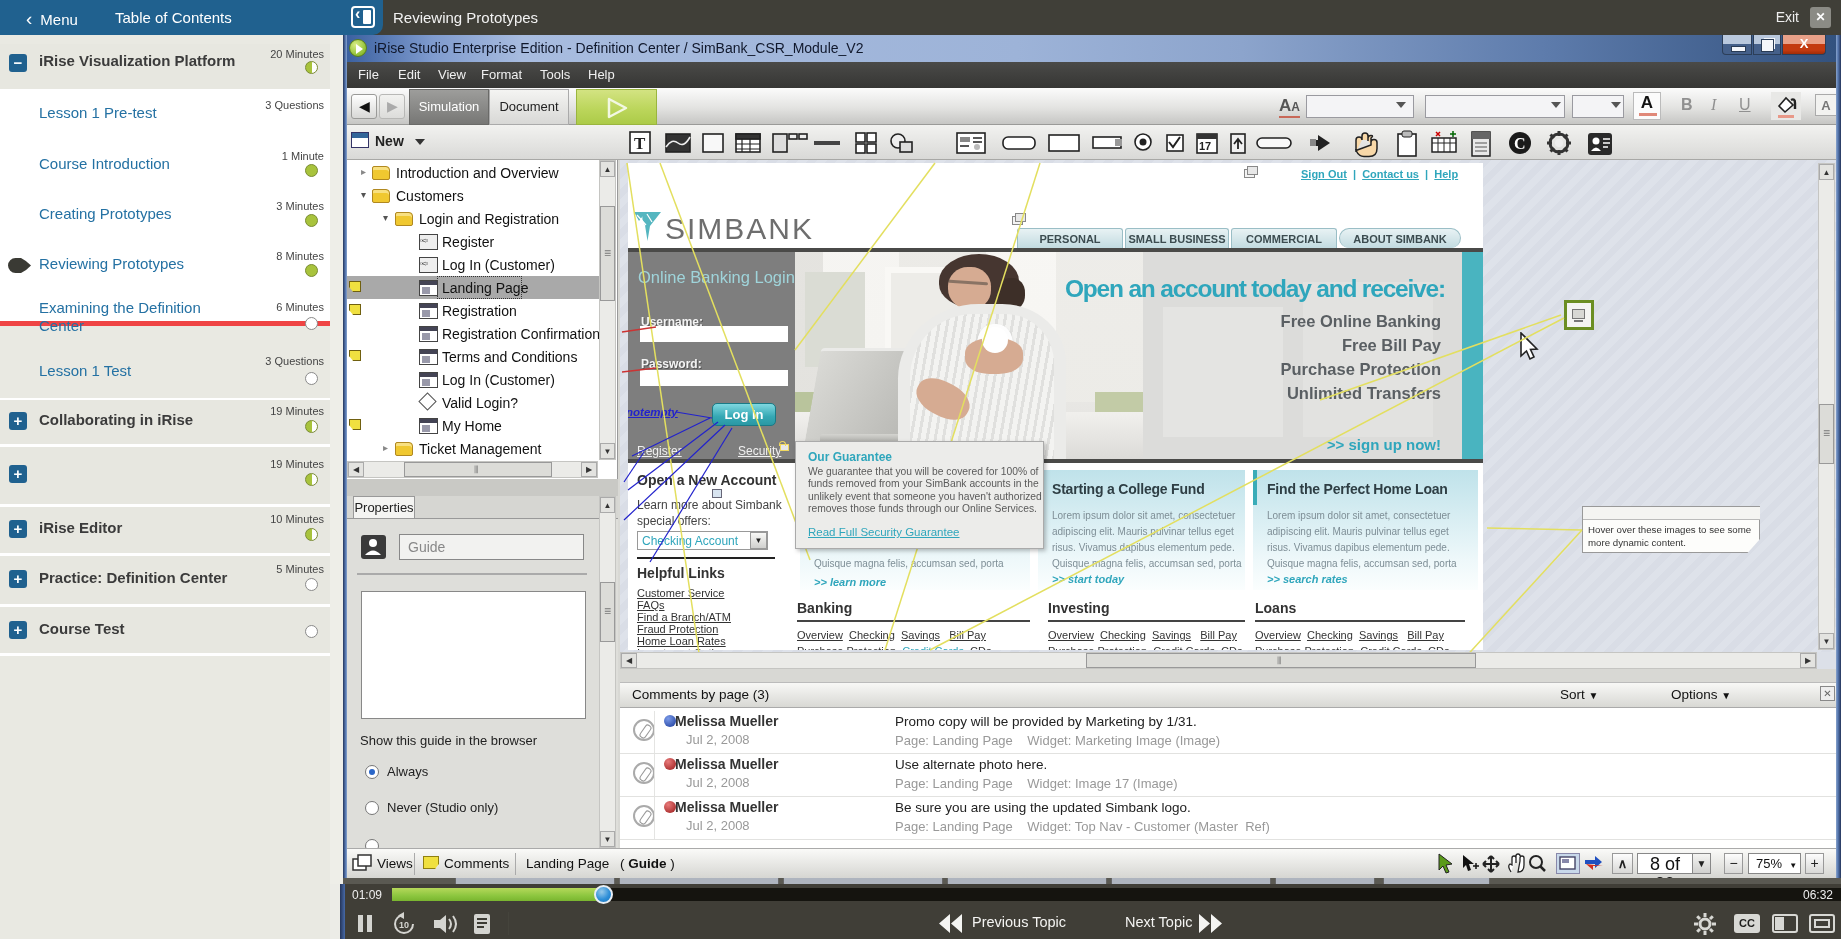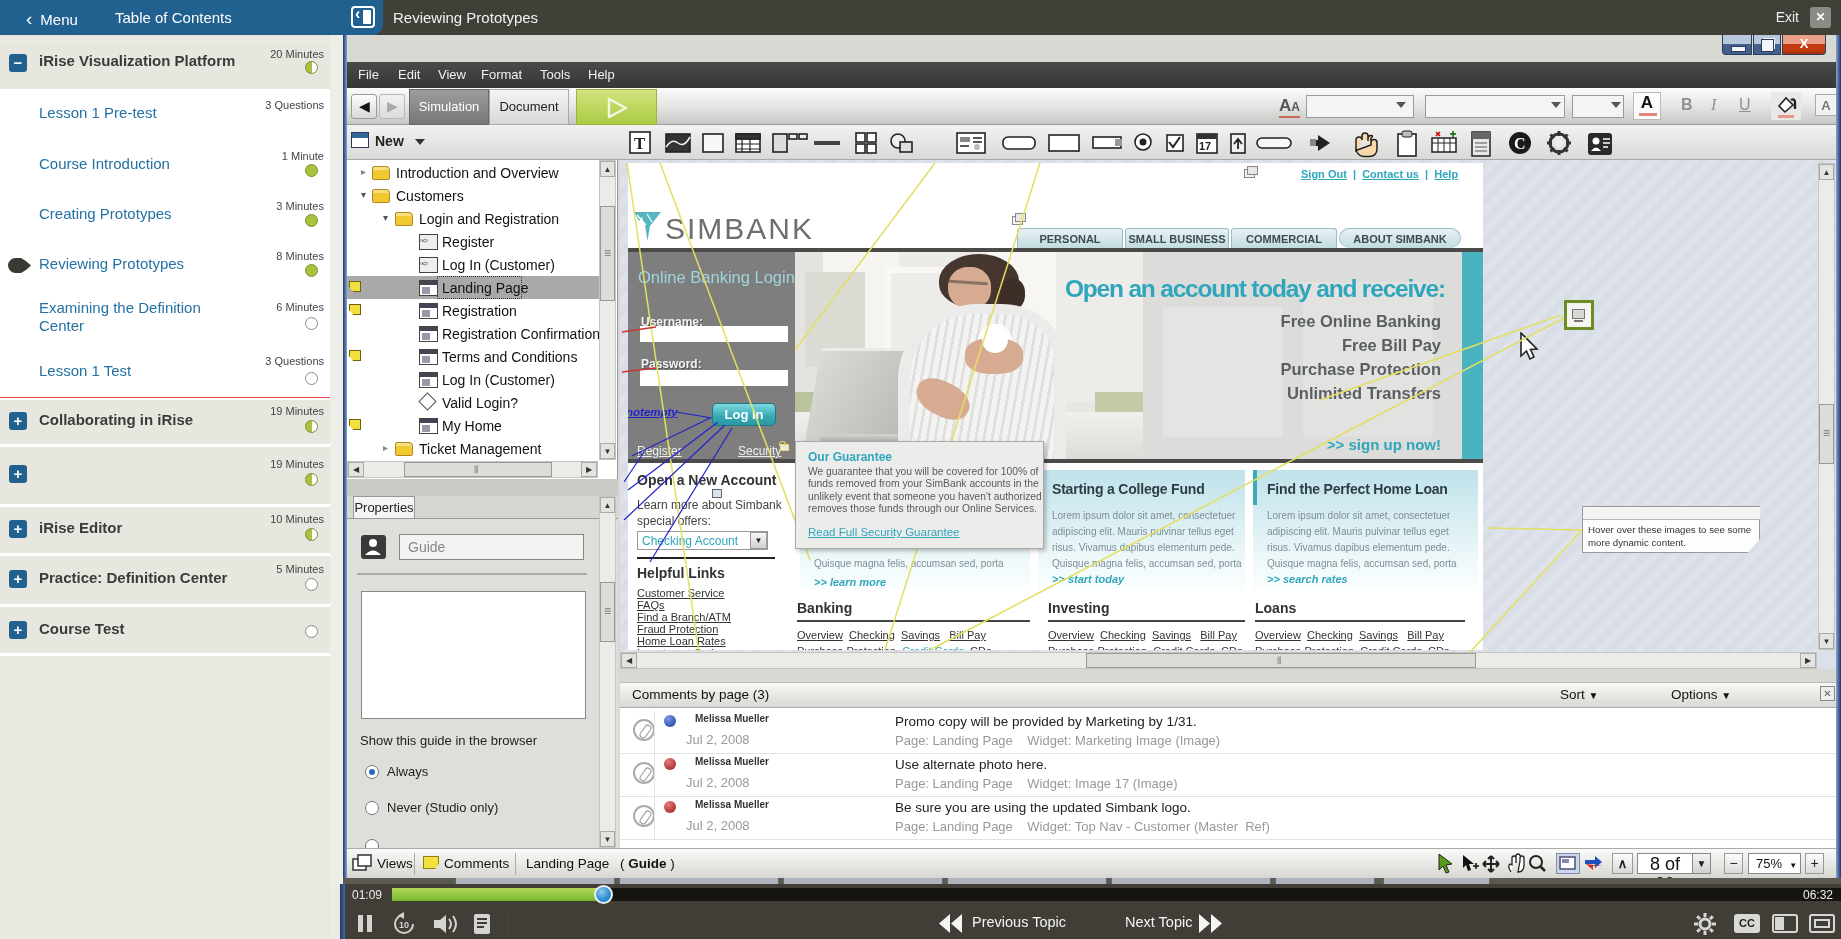--- a/index.html
+++ b/index.html
@@ -98,21 +98,21 @@
 .lcol .lr { position:absolute; font-size:11px; color:#333; text-decoration:underline; white-space:nowrap; }
 .navtab { position:absolute; top:65px; height:20px; background:linear-gradient(#e8f2f4,#c2dbe0); border:1px solid #9abec6; border-bottom:none; border-radius:3px 3px 0 0; font-size:11px; font-weight:bold; color:#3c4c50; text-align:center; line-height:20px; }
 .hlk { font-size:11px; white-space:nowrap; }
 
 #commentspanel { left:277px; top:647px; width:1221px; height:166px; background:#fff; }
 .crow { position:absolute; left:0; width:1221px; height:43px; border-bottom:1px solid #e2e2e0; background:#fff; }
 .crow:after { content:""; position:absolute; left:34px; top:0; bottom:0; width:1px; background:#e4e4e2; }
 .clip { position:absolute; left:13px; top:8px; width:22px; height:22px; border-radius:50%; border:2px solid #aaa; }
 .clip:before { content:""; position:absolute; left:7px; top:3px; width:5px; height:13px; border:1.5px solid #999; border-radius:3px; transform:rotate(35deg); }
 .dot { position:absolute; left:44px; top:4px; width:12px; height:12px; border-radius:50%; }
-.cname { position:absolute; left:75px; top:2px; font-size:10px; font-weight:bold; color:#333; }
+.cname { position:absolute; left:55px; top:2px; font-size:14px; font-weight:bold; color:#333; }
 .cdate { position:absolute; left:66px; top:21px; font-size:13px; color:#999; }
 .cbody { position:absolute; left:275px; top:3px; font-size:13.5px; color:#222; }
 .cmeta { position:absolute; left:275px; top:22px; font-size:13px; color:#999; }
 
 #statusbar { left:0; top:813px; width:1498px; height:30px; background:linear-gradient(#fafaf8,#d6d6d2); border-top:1px solid #aaa;padding-left:8px; }
 #taskbar { left:0; top:843px; width:1498px; height:6px; background:#5a5952; overflow:hidden; }
 .tseg { position:absolute; top:0; height:6px; background:#aeb4be; border-left:1px solid #666; border-right:1px solid #666; }
 
 #progrow { left:345px; top:884px; width:1496px; height:24px; background:#403e37; }
 #ctlrow { left:345px; top:908px; width:1496px; height:31px; background:#403e37; }
@@ -133,21 +133,21 @@
       <span class="toc">Table of Contents</span>
     <div id="tgl"></div>
   </div>
   <div class="abs" id="toc">
     <div class="abs tocgroup" style="top:44px;height:45px;">
       <div class="pm" style="top:10px;">−</div>
       <div class="grouptitle" style="top:8px;">iRise Visualization Platform</div>
       <div class="mins" style="top:4px;">20 Minutes</div>
       <div class="circ half" style="top:17px;"></div>
     </div>
-    <div class="abs tocwhite" style="top:89px;height:309px;border-bottom:1px solid #ef4444;">
+    <div class="abs tocwhite" style="top:89px;height:237px;border-bottom:5px solid #ef4444;">
       <div class="itemlink" style="top:15px;left:39px;">Lesson 1 Pre-test</div>
       <div class="mins" style="top:10px;">3 Questions</div>
       <div class="itemlink" style="top:66px;">Course Introduction</div>
       <div class="mins" style="top:61px;">1 Minute</div>
       <div class="circ full" style="top:75px;"></div>
       <div class="itemlink" style="top:116px;">Creating Prototypes</div>
       <div class="mins" style="top:111px;">3 Minutes</div>
       <div class="circ full" style="top:125px;"></div>
       <svg class="cur" style="top:169px;" width="23" height="15" viewBox="0 0 23 15">
           <path d="M7.5 0 A7.5 7.5 0 0 0 7.5 15 L13 15 Q19 12 23 7.5 Q19 3 13 0 Z" fill="#3a3a34"></path>
@@ -191,20 +191,24 @@
       <div class="mins" style="top:7px;">5 Minutes</div>
       <div class="circ" style="top:22px;"></div>
     </div>
     <div class="abs tocgroup" style="top:607px;height:46px;">
       <div class="pm" style="top:14px;">+</div>
       <div class="grouptitle" style="top:13px;">Course Test</div>
       <div class="circ" style="top:18px;"></div>
     </div>
   </div>
   <div class="abs" id="appwin">
+    <div class="abs" id="titlebar">
+      <div class="orb"></div>
+      <div class="t">iRise Studio Enterprise Edition - Definition Center / SimBank_CSR_Module_V2</div>
+    </div>
     <div class="abs winbtn" id="wmin"></div>
     <div class="abs winbtn" id="wmax"></div>
     <div class="abs winbtn" id="wclose">X</div>
     <div class="abs" style="left:0;top:0;width:4px;height:843px;background:linear-gradient(90deg,#25355a,#5577b0 60%,#8aa4cc);z-index:20;"></div>
     <div class="abs" style="left:1493px;top:0;width:5px;height:843px;background:linear-gradient(90deg,#8aa4cc,#5577b0 40%,#25355a);z-index:20;"></div>
     <div class="abs" id="menubar">
       <span style="left:15px">File</span>
         <span style="left:55px">Edit</span>
         <span style="left:95px">View</span>
         <span style="left:138px">Format</span>

